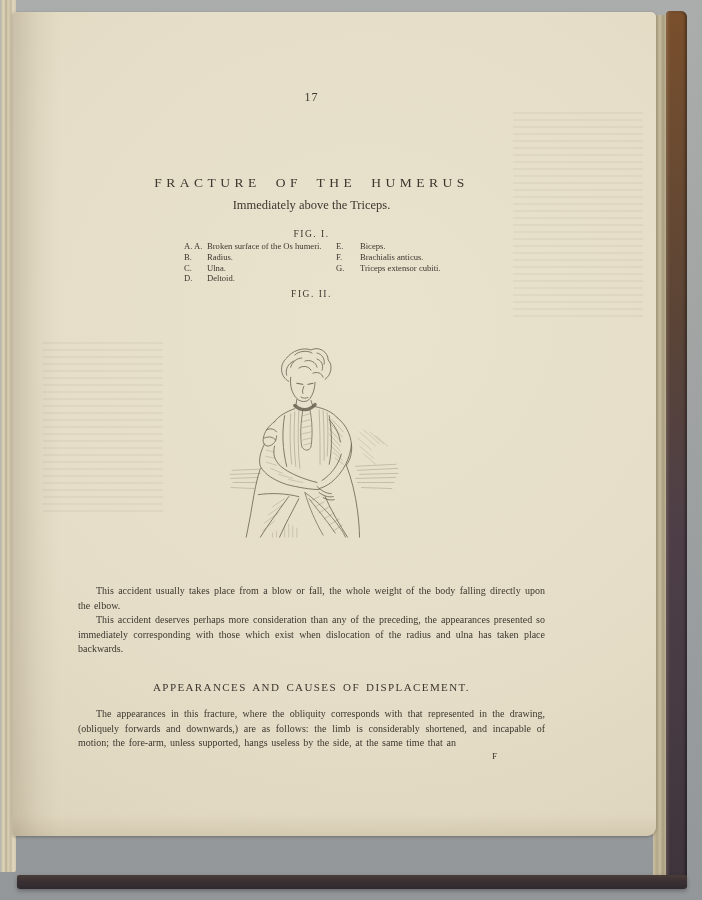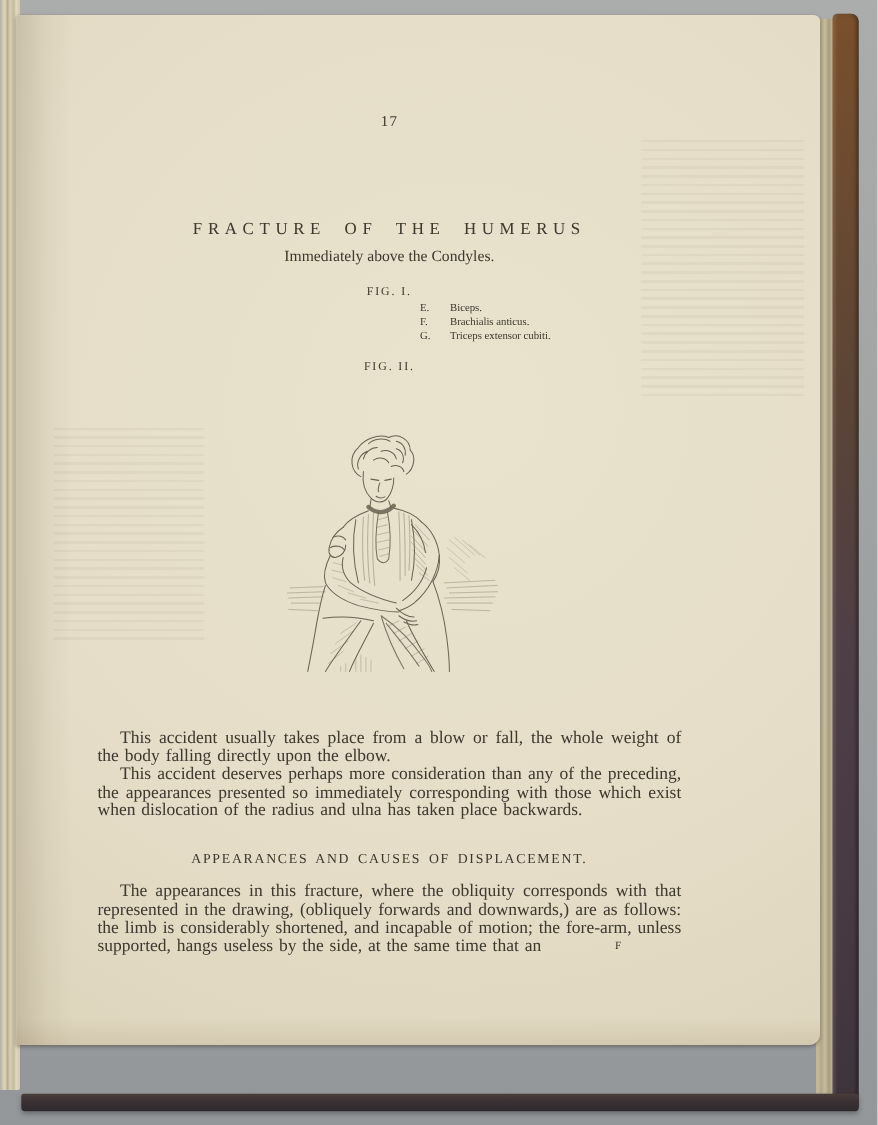--- a/index.html
+++ b/index.html
@@ -94,21 +94,21 @@
   .label-col-right .lbl-key { width: 24px; flex-basis: 24px; }
 
   .illustration {
     position: absolute; left: 150px; top: 332px; width: 172px; height: 194px;
   }
 
   .section-heading { font-size: 11px; letter-spacing: 2.2px; word-spacing: 3px; }
   .causes-heading { top: 545px; }
   .appearances-heading { top: 669px; letter-spacing: 1.4px; word-spacing: 2px; }
 
-  .body-block { position: absolute; left: 0; width: 467px; font-size: 14px; line-height: 14.6px; text-align: justify; }
+  .body-block { position: absolute; left: 0; width: 467px; font-size: 10px; line-height: 14.6px; text-align: justify; }
   .block-1 { top: 572px; }
   .block-2 { top: 695px; }
   .body-block p { margin: 0; text-indent: 18px; word-spacing: 1.2px; }
 
   .signature-mark { position: absolute; left: 414px; top: 739px; font-size: 9px; }
 </style>
 </head>
 <body>
 
 <div class="scan">
@@ -122,24 +122,42 @@
 
   <div class="page">
     <div class="show-through st-a"></div>
     <div class="show-through st-b"></div>
 
     <div class="content">
 
       <div class="c-abs page-number">17</div>
 
       <div class="c-abs main-title">FRACTURE OF THE HUMERUS</div>
-      <div class="c-abs subtitle">Immediately above the Condyles.</div>
+      <div class="c-abs subtitle">Immediately above the Triceps.</div>
 
       <div class="c-abs fig-heading fig1-heading">FIG. I.</div>
 
+      <div class="label-col label-col-left">
+        <div class="lbl-row">
+          <span class="lbl-key">A. A.</span>
+          <span class="lbl-text">Broken surface of the Os humeri.</span>
+        </div>
+        <div class="lbl-row">
+          <span class="lbl-key">B.</span>
+          <span class="lbl-text">Radius.</span>
+        </div>
+        <div class="lbl-row">
+          <span class="lbl-key">C.</span>
+          <span class="lbl-text">Ulna.</span>
+        </div>
+        <div class="lbl-row">
+          <span class="lbl-key">D.</span>
+          <span class="lbl-text">Deltoid.</span>
+        </div>
+      </div>
 
       <div class="label-col label-col-right">
         <div class="lbl-row">
           <span class="lbl-key">E.</span>
           <span class="lbl-text">Biceps.</span>
         </div>
         <div class="lbl-row">
           <span class="lbl-key">F.</span>
           <span class="lbl-text">Brachialis anticus.</span>
         </div>

